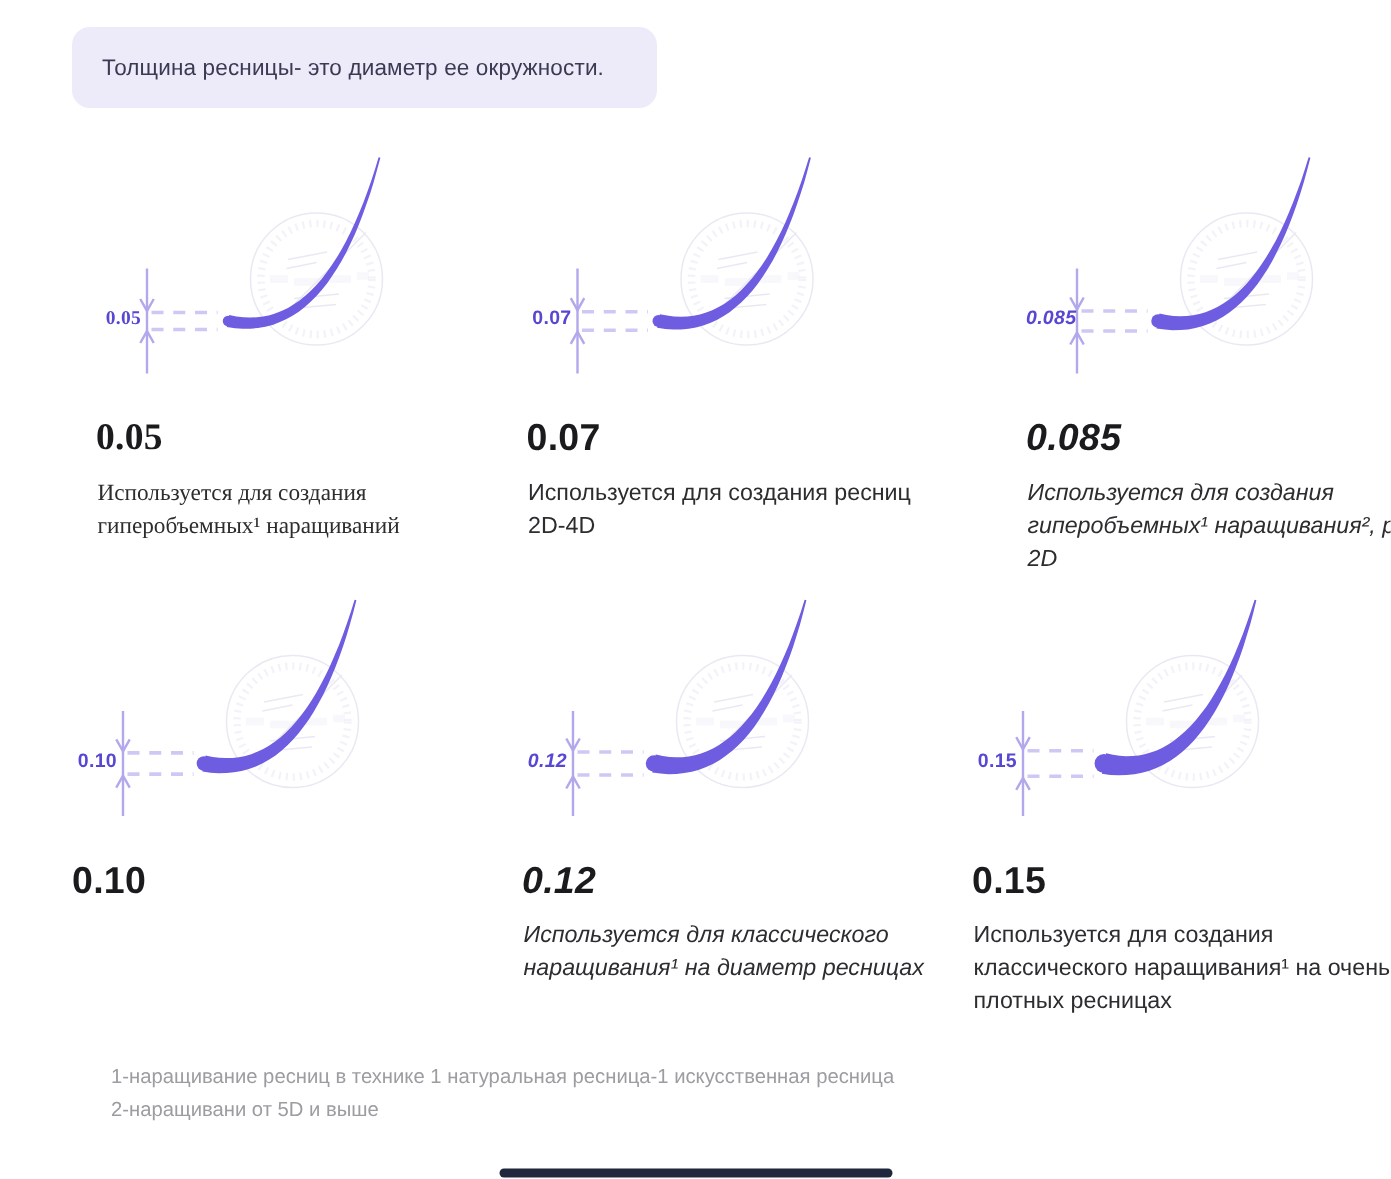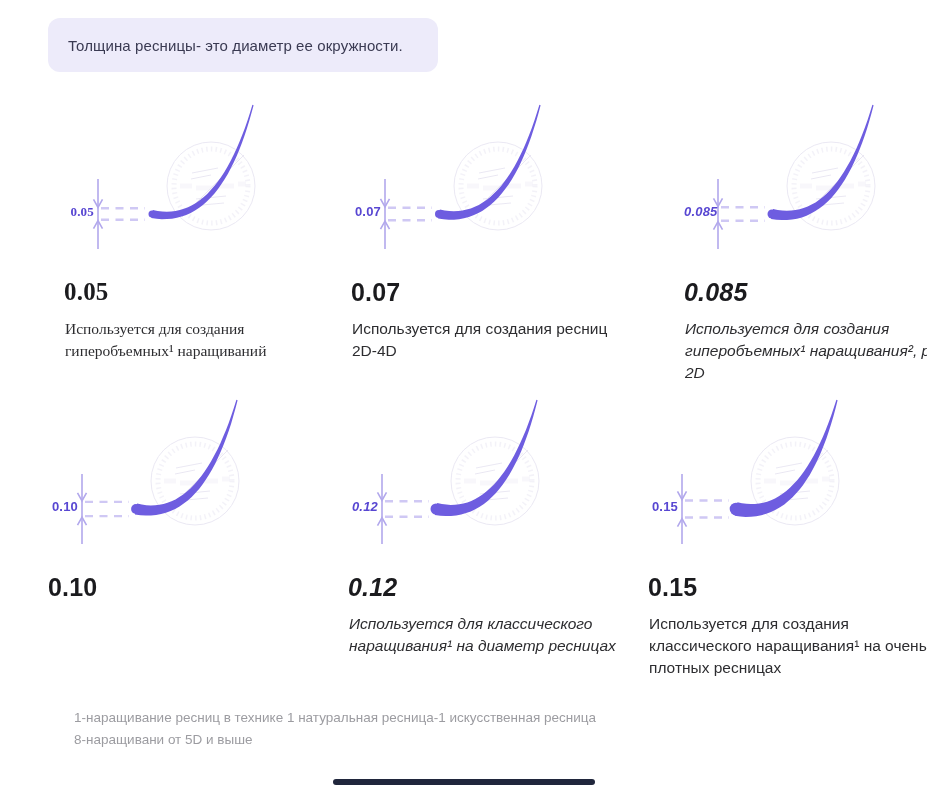--- a/index.html
+++ b/index.html
@@ -203,17 +203,17 @@
         <circle cx="88" cy="119" r="6.3" fill="#6E5DE0"></circle>
         <path d="M86.6,125.8L92.2,126.6L97.7,126.9L103.0,126.7L108.3,126.2L113.3,125.2L118.3,123.8L123.0,122.0L127.6,119.8L132.0,117.3L136.3,114.4L140.3,111.1L144.3,107.5L148.0,103.6L151.6,99.4L155.1,94.9L158.4,90.0L161.7,84.9L164.7,79.5L167.7,73.8L170.6,67.8L173.3,61.5L175.9,55.0L178.5,48.2L180.9,41.1L183.2,33.7L185.5,26.1L187.6,18.3L189.6,10.2L188.4,9.8L185.8,17.8L183.2,25.4L180.5,32.8L177.7,39.9L174.9,46.7L171.9,53.3L168.9,59.5L165.8,65.4L162.6,71.0L159.4,76.3L156.1,81.3L152.6,85.9L149.2,90.2L145.6,94.1L142.0,97.7L138.3,100.9L134.6,103.8L130.8,106.3L127.0,108.5L123.1,110.3L119.1,111.7L115.1,112.8L111.1,113.6L106.9,114.0L102.7,114.1L98.4,113.8L94.0,113.2L89.4,112.2Z" fill="#6E5DE0"></path>
       </svg>
     <span class="mlabel">0.15</span>
     <div class="pvalue">0.15</div>
     <p class="pdesc">Используется для создания классического наращивания¹ на очень плотных ресницах</p>
   </div>
 
   <div class="footnotes">
     <div>1-наращивание ресниц в технике 1 натуральная ресница-1 искусственная ресница</div>
-    <div>8-наращивани от 5D и выше</div>
+    <div>2-наращивани от 5D и выше</div>
   </div>
 
   <div class="home-bar"></div>
 </div>
 
 </body></html>

